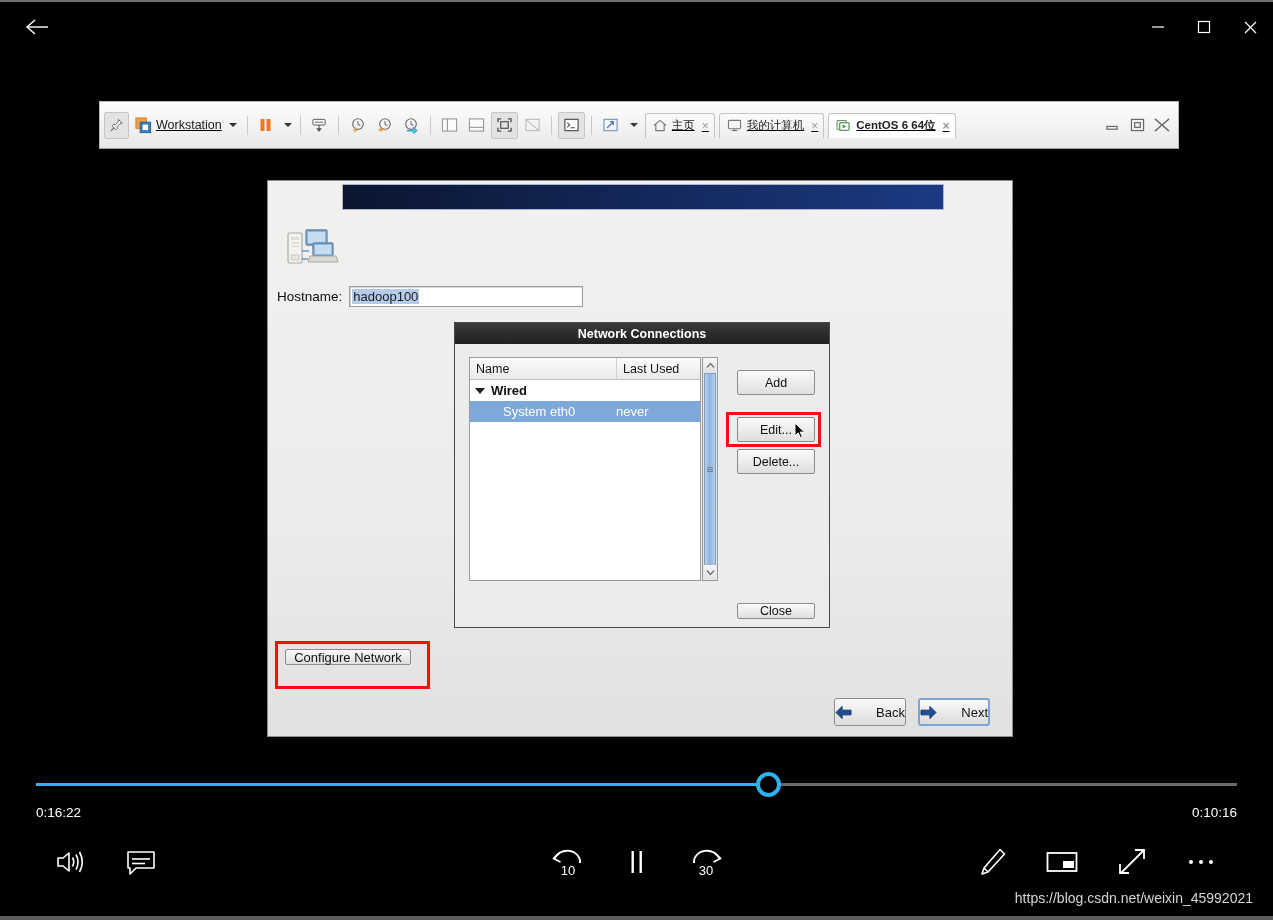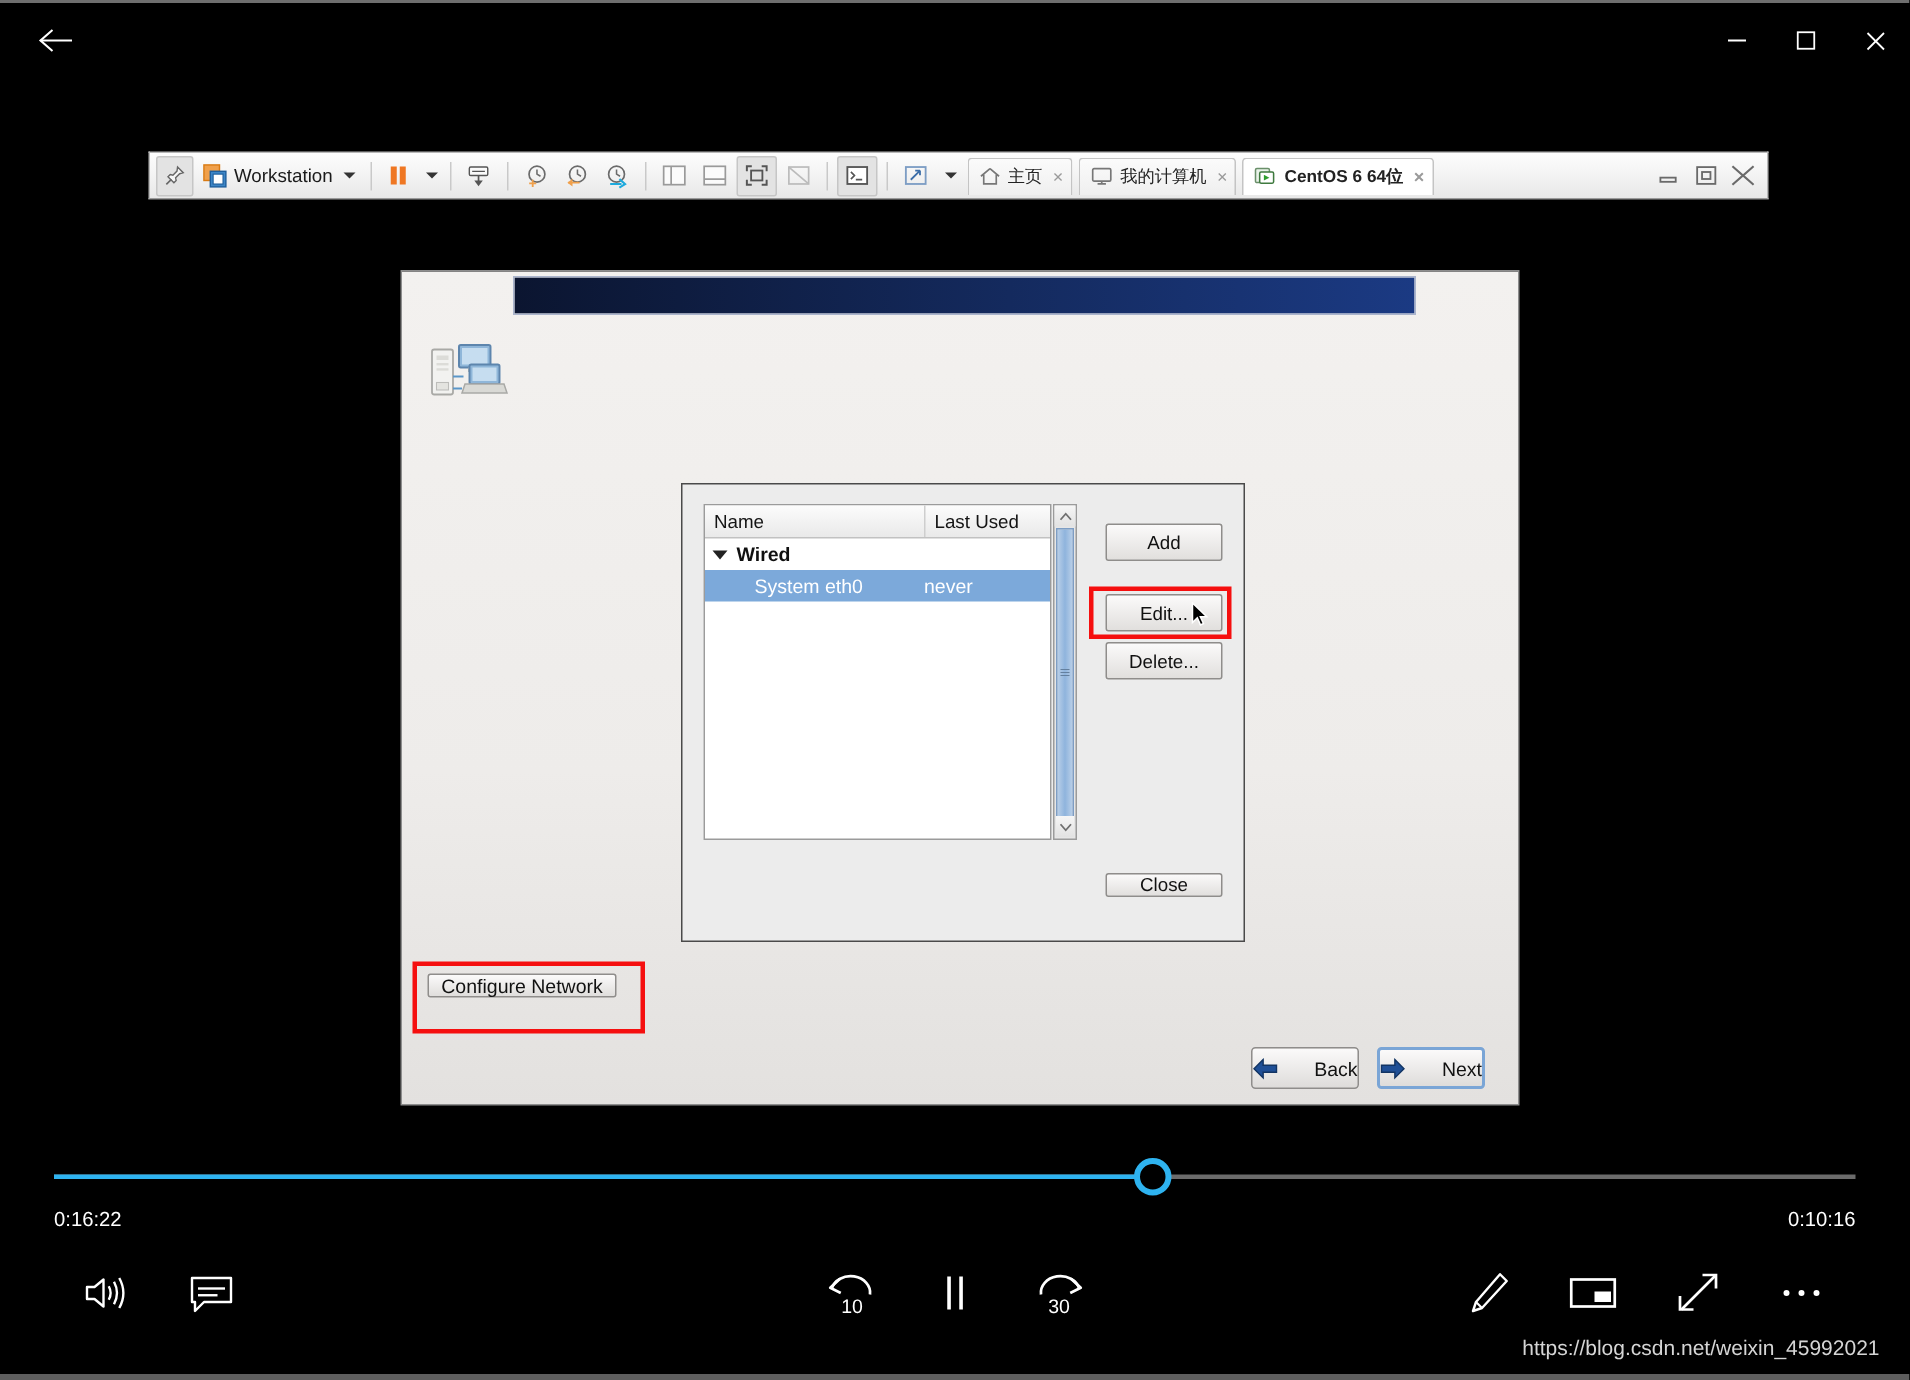--- a/index.html
+++ b/index.html
@@ -8,24 +8,24 @@
 
   
   .app-titlebar{position:absolute;left:0;top:0;width:1273px;height:52px;background:#000;}
   .titlebar-border-top{position:absolute;left:0;top:0;width:1273px;height:2px;background:#6e6e6e;}
   .back-arrow{position:absolute;left:20px;top:12px;width:34px;height:30px;display:flex;align-items:center;justify-content:center;cursor:pointer;}
   .win-ctrls{position:absolute;right:0;top:6px;height:42px;display:flex;align-items:center;}
   .win-btn{width:46px;height:42px;display:flex;align-items:center;justify-content:center;cursor:pointer;}
   .win-btn svg{display:block;}
 
   
-  .vmware-win{position:absolute;left:99px;top:101px;width:1080px;height:32px;
+  .vmware-win{position:absolute;left:99px;top:101px;width:1080px;height:48px;
      background:linear-gradient(to bottom,#fdfdfd 0%,#f2f2f2 55%,#e8e8e8 100%);
      border:1px solid #b8b8b8;border-bottom:1px solid #9a9a9a;
-     display:flex;align-items:center;box-sizing:border-box;}
+     display:flex;align-items:center;box-sizing:border-box;text-decoration:underline;}
   .tb-sep{width:1px;height:19px;background:#c9c9c9;margin:0 5px;flex:none;}
   .tb-item{height:25px;display:flex;align-items:center;padding:0 4px;margin:0 1px;border-radius:2px;flex:none;cursor:pointer;}
   .tb-item.pressed{background:#e3e3e3;border:1px solid #c6c6c6;}
   .tb-label{font-size:12.5px;color:#1a1a1a;padding:0 4px;white-space:nowrap;}
   .caret{width:0;height:0;border-left:4px solid transparent;border-right:4px solid transparent;border-top:4px solid #333;margin-left:3px;}
   .vm-tab{height:24px;display:flex;align-items:center;padding:0 5px 0 7px;margin-left:4px;
      background:linear-gradient(to bottom,#fbfbfb,#efefef);border:1px solid #c4c4c4;border-bottom:none;
      border-radius:3px 3px 0 0;font-size:11.5px;color:#222;flex:none;cursor:pointer;}
   .vm-tab.active{background:#fff;font-weight:bold;}
   .tab-x{margin-left:7px;color:#9a9a9a;font-size:12px;cursor:pointer;}
@@ -314,38 +314,45 @@
         <rect x="25" y="18" width="9" height="3" fill="#b6b6b2"></rect>
         <rect x="26" y="16" width="20" height="13" rx="1.2" fill="#8fb6d9" stroke="#5d85ad" stroke-width="1.3"></rect>
         <rect x="28" y="18" width="16" height="9" fill="#c6ddf0"></rect>
         <path d="M23 29 H49 L51 35 H21 Z" fill="#d9d9d5" stroke="#a9a9a6" stroke-width="1"></path>
         <line x1="15" y1="24" x2="22" y2="24" stroke="#5a96c8" stroke-width="1.4"></line>
         <line x1="15" y1="32" x2="21" y2="32" stroke="#5a96c8" stroke-width="1.4"></line>
       </svg>
     </div>
 
 
+    <div class="host-row">
+      <span class="host-lbl">Hostname:</span>
+      <div class="host-input">
+        <span class="host-val">hadoop100</span>
+      </div>
+    </div>
 
     <div class="cfg-hl"></div>
     <div class="cfg-btn">Configure Network</div>
 
     <div class="nav-btn nav-back">
       <svg width="17" height="15" viewBox="0 0 18 16">
         <path d="M7.5 1.5 L1 8 L7.5 14.5 V10.5 H17 V5.5 H7.5 Z" fill="#1f4f96" stroke="#123463" stroke-width="1"></path>
       </svg>
       <span>Back</span>
     </div>
     <div class="nav-btn nav-next">
       <svg width="17" height="15" viewBox="0 0 18 16">
         <path d="M10.5 1.5 L17 8 L10.5 14.5 V10.5 H1 V5.5 H10.5 Z" fill="#1f4f96" stroke="#123463" stroke-width="1"></path>
       </svg>
       <span>Next</span>
     </div>
 
     <div class="nc-dlg" style="left:186px;top:141px;">
+      <div class="nc-title">Network Connections</div>
 
       <div class="nc-body">
 
         <div class="nc-list">
           <div class="nc-head">
             <div class="nc-th name">Name</div>
             <div class="nc-th used">Last Used</div>
           </div>
           <div class="nc-grp">
             <span class="tri"></span>

